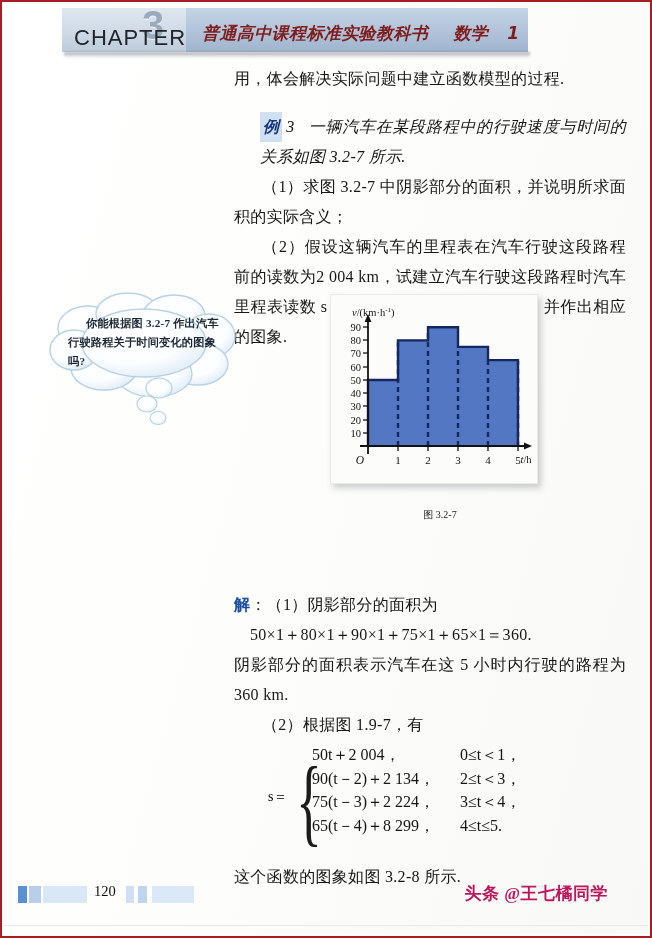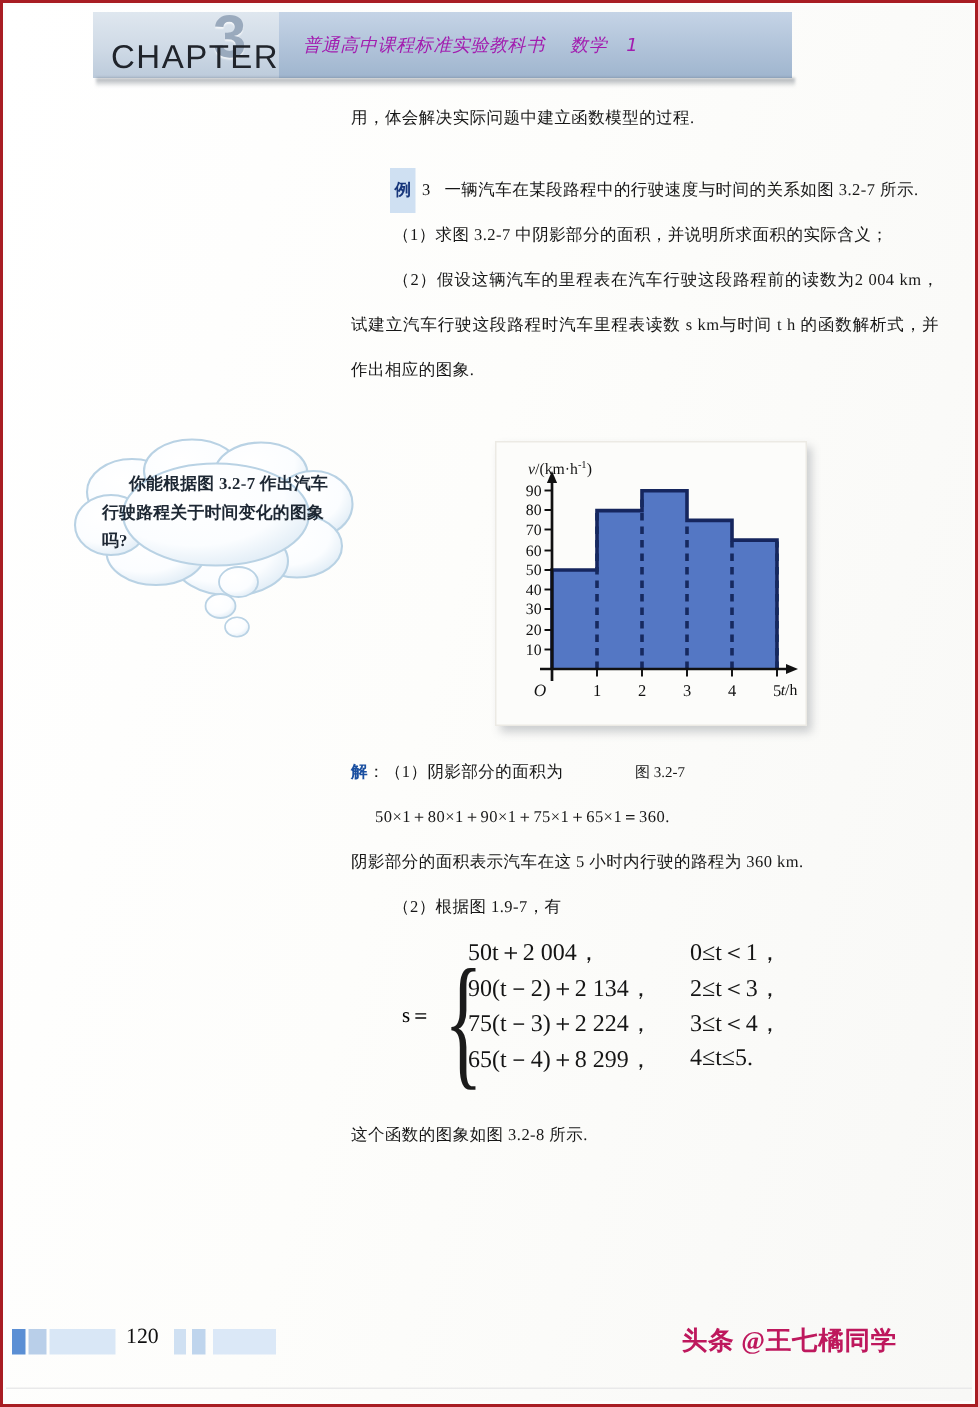--- a/index.html
+++ b/index.html
@@ -68,56 +68,56 @@
     left: 12px; top: 17px;
     font-family: "Liberation Sans", sans-serif;
     font-size: 22px;
     letter-spacing: 1px;
     color: #20242b;
   }
   .hdr-title {
     position: absolute;
     left: 140px; top: 14px;
     font-family: "DejaVu Sans", sans-serif;
-    font-size: 12px;
-    font-weight: normal;
+    font-size: 17px;
+    font-weight: bold;
     font-style: italic;
-    color: #a21caf;
+    color: #7f1d1d;
     letter-spacing: .4px;
     white-space: pre;
   }
 
   
   .content {
     position: absolute;
     left: 232px;
     top: 62px;
     width: 392px;
   }
   .para {
-    font-size: 11px;
+    font-size: 16px;
     line-height: 30px;
     color: #171717;
     letter-spacing: .3px;
     text-align: justify;
     margin: 0;
   }
   .para.indent { text-indent: 28px; }
   .spacer-sm { height: 18px; }
 
   .ex-tag {
     display: inline-block;
     background: #cfe0f2;
     color: #16357a;
     font-weight: bold;
     padding: 0 3px;
     margin-right: 2px;
   }
   .ex-num { color: #111; font-weight: normal; margin-left: 2px;}
-  .ex-line { margin-left: 26px; }
+  .ex-line { margin-left: 26px; font-style: italic; }
   .solve-tag {
     color: #1a4fa0;
     font-weight: bold;
   }
 
   
   .figure-wrap {
     position: absolute;
     left: 328px;
     top: 292px;
@@ -200,21 +200,21 @@
     align-items: center;
     font-size: 16px;
     color: #151515;
   }
   .pw-expr { width: 148px; white-space: pre; }
   .pw-cond { white-space: pre; }
 
   
   .footer {
     position: absolute;
-    left: 6px;
+    left: 16px;
     bottom: 26px;
     width: 600px;
     height: 30px;
   }
   .fbar {
     position: absolute;
     top: 6px;
     height: 17px;
   }
   .fb1 { left: 0;   width: 9px;  background: #5b8fd4; }

